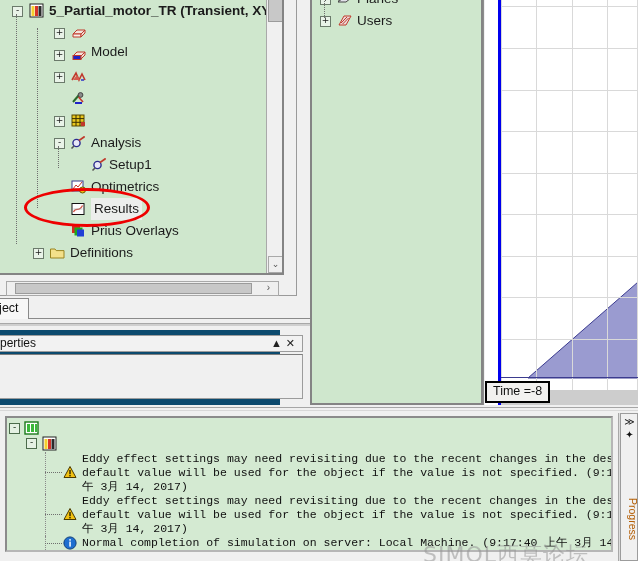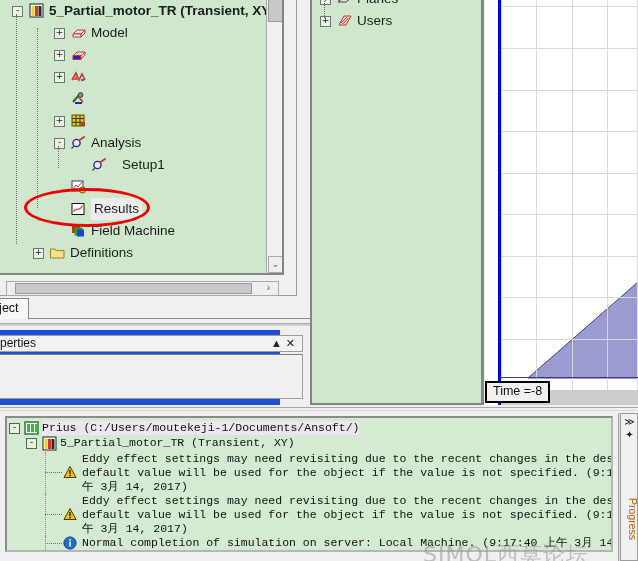--- a/index.html
+++ b/index.html
@@ -58,21 +58,21 @@
   #tab-strip{position:absolute;left:0;top:297px;width:310px;height:23px;background:#f0f0f0;}
   #tab-project{
     position:absolute;left:-22px;top:1px;height:20px;line-height:19px;
     padding:0 9px;background:#f7f7f7;border:1px solid #8a8a8a;border-bottom:none;
     font-size:12.5px;color:#101010;
   }
   #tab-strip .underline{position:absolute;left:0;top:21px;width:310px;height:1px;background:#8a8a8a;}
 
   
   #properties-dock{
-    position:absolute;left:0;top:330px;width:280px;height:75px;background:#1d4ed8;
+    position:absolute;left:0;top:330px;width:280px;height:75px;background:#0c4a6e;
   }
   #prop-title{
     position:absolute;left:-4px;top:5px;width:307px;height:17px;background:#f2f2f2;
     border:1px solid #9c9c9c;box-sizing:border-box;font-size:12px;line-height:15px;padding-left:3px;color:#121212;
   }
   #prop-title .btns{position:absolute;right:3px;top:0;color:#222;font-size:11px;letter-spacing:4px;}
   #prop-body{
     position:absolute;left:-4px;top:24px;width:307px;height:45px;background:#f0f0f0;
     border:1px solid #9c9c9c;border-top-color:#7d7d7d;box-sizing:border-box;
   }
@@ -173,21 +173,21 @@
             </svg></span>
           <span class="lbl" style="left: 51px;">5_Partial_motor_TR (Transient, XY)*</span>
         </div>
         <div class="tnode">
           <span class="exp" style="left: 56px;">+</span>
           <span class="ico" style="left: 72px;"><svg width="17" height="16" viewBox="0 0 17 16">
               <polygon points="3,9 7,5 15,5 11,9" fill="#f4e3dc" stroke="#c0392b"></polygon>
               <polygon points="3,9 11,9 11,12 3,12" fill="#f7efe9" stroke="#c0392b"></polygon>
               <polygon points="11,9 15,5 15,8 11,12" fill="#eddcd3" stroke="#c0392b"></polygon>
             </svg></span>
-          <span class="lbl" style="left: 93px;">Model</span>
+          <span class="lbl" style="left: 93px; margin-top: 19px;">Model</span>
         </div>
         <div class="tnode">
           <span class="exp" style="left: 56px;">+</span>
           <span class="ico" style="left: 72px;"><svg width="17" height="16" viewBox="0 0 17 16">
               <polygon points="3,9 7,5 15,5 11,9" fill="#f4e3dc" stroke="#c0392b"></polygon>
               <rect x="3" y="8.5" width="8" height="4" fill="#1f23c8" stroke="#c0392b"></rect>
               <polygon points="11,9 15,5 15,8 11,12" fill="#eddcd3" stroke="#c0392b"></polygon>
             </svg></span>
         </div>
         <div class="tnode">
@@ -224,46 +224,47 @@
             </svg></span>
           <span class="lbl" style="left: 93px;">Analysis</span>
         </div>
         <div class="tnode">
           <span class="ico" style="left: 93px;"><svg width="17" height="16" viewBox="0 0 17 16">
               <circle cx="6.5" cy="8" r="3.6" fill="#e8e8f6" stroke="#2b2b8f" stroke-width="1.4"></circle>
               <path d="M9,5.5 L14,2" stroke="#c0392b" stroke-width="1.6"></path>
               <polygon points="13,1.5 15,1 14.5,3.2" fill="#c0392b"></polygon>
               <path d="M4,11 L1.5,13.5" stroke="#555" stroke-width="1.6"></path>
             </svg></span>
-          <span class="lbl" style="left: 124px;">Setup1</span>
+          <span class="lbl" style="left: 111px;">Setup1</span>
         </div>
         <div class="tnode">
           <span class="ico" style="left: 72px;"><svg width="17" height="16" viewBox="0 0 17 16">
               <rect x="2" y="2" width="11" height="10" fill="#fff" stroke="#3b3b8f"></rect>
               <path d="M3,10 L6,6 L8,8 L12,3" stroke="#c0392b" fill="none"></path>
               <circle cx="12.5" cy="11" r="3" fill="#f2c811" stroke="#6b5500"></circle>
               <circle cx="12.5" cy="11" r="1" fill="#6b5500"></circle>
             </svg></span>
+          <span class="lbl" style="left: 93px;">Optimetrics</span>
         </div>
         <div class="tnode">
           <span class="ico" style="left: 72px;"><svg width="17" height="16" viewBox="0 0 17 16">
               <rect x="2" y="2.5" width="12" height="11" fill="#fff" stroke="#111"></rect>
               <rect x="3" y="3.5" width="10" height="9" fill="#fdfdfd"></rect>
               <path d="M3.5,11 C6,5 9,12 12.5,4.5" stroke="#d14a3c" fill="none" stroke-width="1.2"></path>
               <path d="M3.5,8 L12.5,8" stroke="#9aa" stroke-width="0.6"></path>
             </svg></span>
           <span class="lbl sel" style="left: 93px;">Results</span>
         </div>
         <div class="tnode">
           <span class="ico" style="left: 72px;"><svg width="17" height="16" viewBox="0 0 17 16">
               <rect x="2" y="2" width="8" height="8" fill="#d62a1e"></rect>
               <rect x="4.5" y="4.5" width="8" height="8" fill="#1fa81f"></rect>
               <rect x="7" y="6.5" width="7" height="7" fill="#1f3fd6"></rect>
             </svg></span>
-          <span class="lbl" style="left: 93px;">Field Machine</span>
+          <span class="lbl" style="left: 93px;">Prius Overlays</span>
         </div>
         <div class="tnode">
           <span class="exp" style="left: 35px;">+</span>
           <span class="ico" style="left: 51px;"><svg width="17" height="16" viewBox="0 0 17 16">
               <path d="M1.5,4 L6,4 L7.2,5.6 L15,5.6 L15,13 L1.5,13 Z" fill="#f3e08a" stroke="#9a8420"></path>
             </svg></span>
           <span class="lbl" style="left: 72px;">Definitions</span>
         </div>
         <div class="rail" style="left: 18px; top: 16px; height: 230px;"></div>
         <div class="rail" style="left: 39px; top: 30px; height: 180px;"></div>
@@ -354,31 +355,29 @@
   <div id="message-inner">
 
   <div class="mrow" style="top: 3px; position: absolute; left: 0px; width: 100%;">
         <span class="mexp" style="left: 2px;">-</span>
         <span class="micon" style="left: 17px;"><svg width="15" height="14" viewBox="0 0 15 14">
             <rect x="1" y="1" width="13" height="12" fill="#fff" stroke="#1a7a1a" stroke-width="1.4"></rect>
             <rect x="3" y="3" width="3" height="8" fill="#3ab83a"></rect>
             <rect x="7" y="3" width="3" height="8" fill="#3ab83a"></rect>
             <rect x="11" y="3" width="2" height="8" fill="#3ab83a"></rect>
           </svg></span>
-        <span class="mtxt hl" style="left: 35px;">Prius (C:/Users/moutekeji-1/Documents/Ansoft/)</span>
       </div>
       <div class="mrow" style="top: 18px; position: absolute; left: 0px; width: 100%;">
         <span class="mexp" style="left: 19px;">-</span>
         <span class="micon" style="left: 34px;"><svg width="17" height="16" viewBox="0 0 17 16">
             <rect x="2" y="1" width="13" height="13" fill="#fff" stroke="#222"></rect>
             <rect x="3.5" y="3" width="3" height="10" fill="#f4cf2e"></rect>
             <rect x="7" y="3" width="3" height="10" fill="#d6342a"></rect>
             <rect x="10.5" y="3" width="3" height="10" fill="#2b2b2b"></rect>
           </svg></span>
-        <span class="mtxt" style="left: 53px;">5_Partial_motor_TR (Transient, XY)</span>
       </div>
       <div style="position: absolute; left: 0px; top: 34px; width: 100%; height: 42px;">
         <span class="micon" style="left: 56px; top: 13px;"><svg width="14" height="14" viewBox="0 0 14 14">
             <polygon points="7,1.5 13,12.5 1,12.5" fill="#f2c211" stroke="#4a3a00" stroke-width="1"></polygon>
             <rect x="6.3" y="5" width="1.4" height="4.2" fill="#2a2200"></rect>
             <rect x="6.3" y="10" width="1.4" height="1.4" fill="#2a2200"></rect>
           </svg></span>
         <div class="rail" style="left: 38px; top: 0px; height: 42px; border-left: 1px dotted rgb(138, 138, 138);"></div>
         <div class="rail-h" style="left: 38px; top: 20px; width: 17px;"></div>
         <div style="position: absolute; left: 75px; top: 0px; height: 14px; line-height: 14px; white-space: nowrap;">Eddy effect settings may need revisiting due to the recent changes in the design.  The</div>

